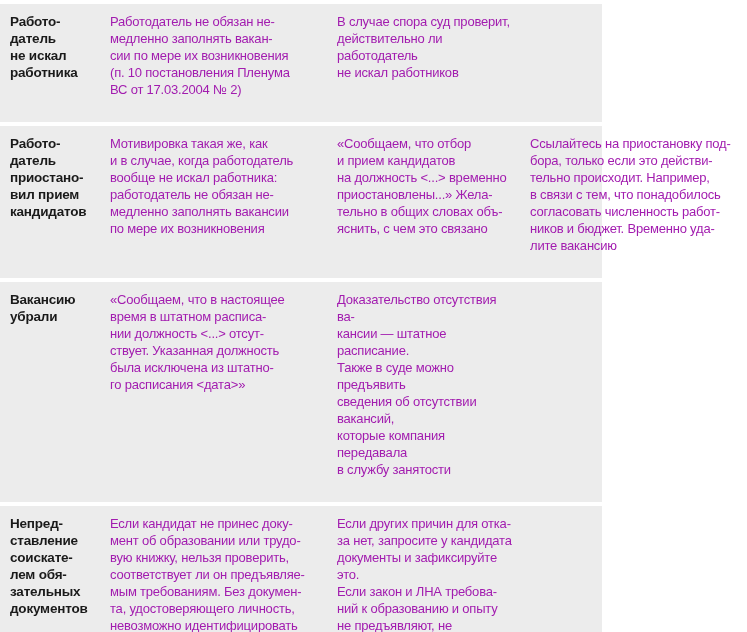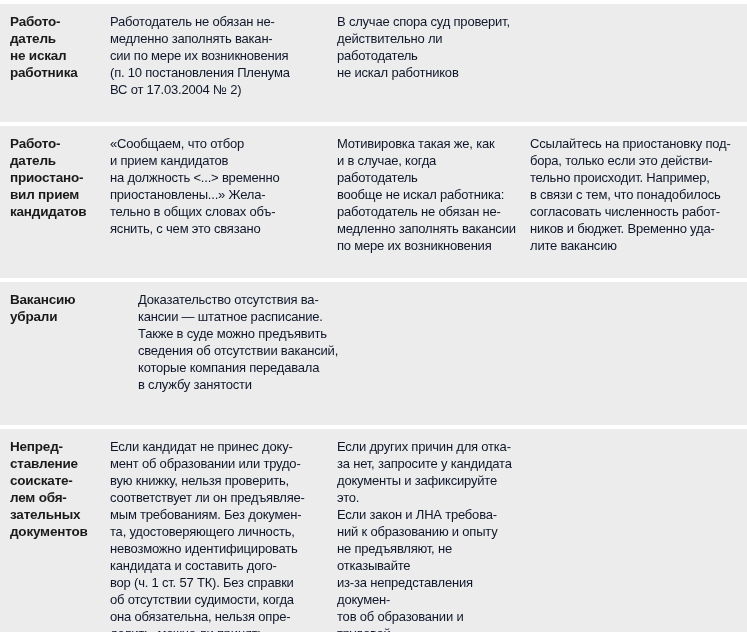--- a/index.html
+++ b/index.html
@@ -16,31 +16,31 @@
     padding-top: 4px;
     box-sizing: border-box;
   }
   .row {
     background: #ececec;
     margin-bottom: 4px;
     display: grid;
     grid-template-columns: 100px 227px 193px 227px;
     box-sizing: border-box;
     padding: 9px 0 24px 10px;
-    width: 747px;
+    width: 602px;
   }
   .row-1 { min-height: 99px; }
   .row-2 { min-height: 132px; }
-  .row-3 { min-height: 143px; gap: 28px; }
+  .row-3 { min-height: 143px; }
   .row-4 { min-height: 243px; margin-bottom: 0; }
   .cell {
     font-size: 13px;
     line-height: 17px;
     letter-spacing: -0.2px;
-    color: #0f172a;
+    color: #a21caf;
     white-space: pre-line;
     padding-right: 14px;
     box-sizing: border-box;
   }
   .cell.head {
     font-weight: bold;
     color: #1a1a1a;
     font-size: 13.5px;
     padding-right: 6px;
   }
@@ -64,44 +64,50 @@
 действительно ли работодатель
 не искал работников</div>
   </div>
 
   <div class="row row-2">
     <div class="cell head">Работо-
 датель
 приостано-
 вил прием
 кандидатов</div>
+    <div class="cell">Мотивировка такая же, как
+и в случае, когда работодатель
+вообще не искал работника:
+работодатель не обязан не-
+медленно заполнять вакансии
+по мере их возникновения</div>
     <div class="cell">«Сообщаем, что отбор
 и прием кандидатов
 на должность &lt;...&gt; временно
 приостановлены...» Жела-
 тельно в общих словах объ-
 яснить, с чем это связано</div>
-    <div class="cell">Мотивировка такая же, как
-и в случае, когда работодатель
-вообще не искал работника:
-работодатель не обязан не-
-медленно заполнять вакансии
-по мере их возникновения</div>
     <div class="cell">Ссылайтесь на приостановку под-
 бора, только если это действи-
 тельно происходит. Например,
 в связи с тем, что понадобилось
 согласовать численность работ-
 ников и бюджет. Временно уда-
 лите вакансию</div>
   </div>
 
   <div class="row row-3">
     <div class="cell head">Вакансию
 убрали</div>
+    <div class="cell">«Сообщаем, что в настоящее
+время в штатном расписа-
+нии должность &lt;...&gt; отсут-
+ствует. Указанная должность
+была исключена из штатно-
+го расписания &lt;дата&gt;»</div>
     <div class="cell">Доказательство отсутствия ва-
 кансии — штатное расписание.
 Также в суде можно предъявить
 сведения об отсутствии вакансий,
 которые компания передавала
 в службу занятости</div>
   </div>
 
   <div class="row row-4">
     <div class="cell head">Непред-

